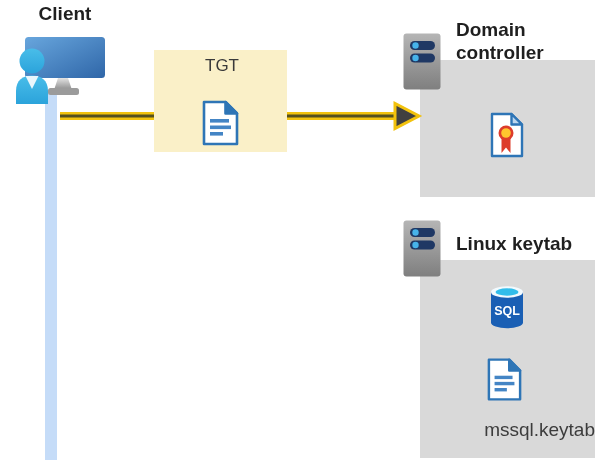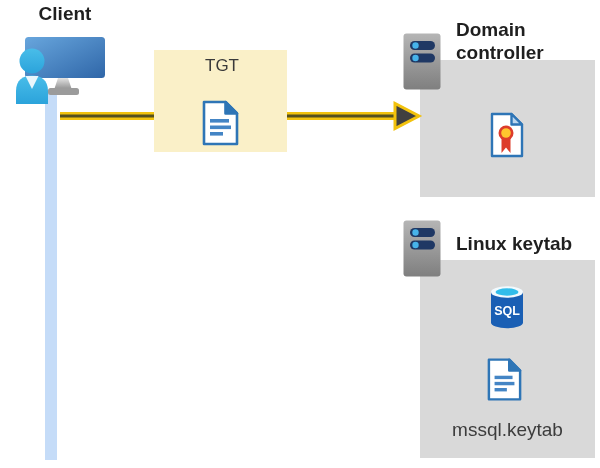--- a/index.html
+++ b/index.html
@@ -27,21 +27,21 @@
   .panel{background:#d9d9d9;z-index:1;}
   #dc-panel{left:420px;top:60px;width:175px;height:137px;}
   #linux-panel{left:420px;top:260px;width:175px;height:198px;}
   #dc-label{left:456px;top:18px;width:112px;z-index:4;}
   #linux-label{left:456px;top:232px;white-space:nowrap;z-index:4;}
   #dc-server-icon{left:403px;top:33px;z-index:3;}
   #linux-server-icon{left:403px;top:220px;z-index:3;}
   #certificate-icon{left:490px;top:112px;z-index:3;}
   #sql-icon{left:490px;top:285px;z-index:3;}
   #keytab-icon{left:487px;top:357px;z-index:3;}
-  #keytab-label{left:420px;top:419px;width:175px;text-align:center;font-size:19px;color:#3c3c3c;z-index:3;}
+  #keytab-label{left:420px;top:419px;width:175px;text-align:right;font-size:19px;color:#3c3c3c;z-index:3;}
 </style>
 </head>
 <body>
 
 <div id="stage">
 
   <div class="abs heading" id="client-label">Client</div>
 
   <div class="abs" id="connector-line"></div>
 

